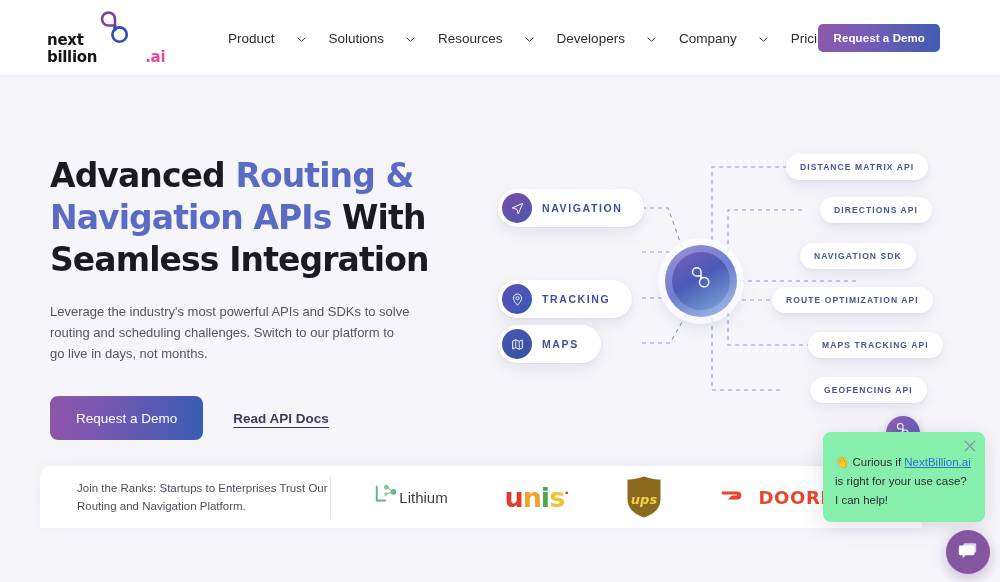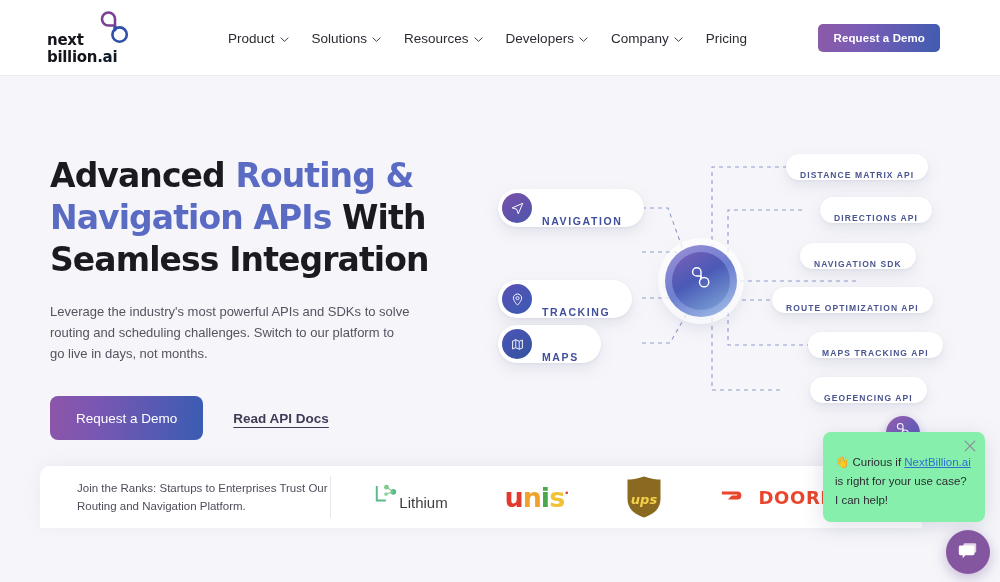--- a/index.html
+++ b/index.html
@@ -24,25 +24,25 @@
     width: 92px; height: 62px;
     display: block;
   }
   .logo-mark { position: absolute; left: 48px; top: 2px; }
   .logo-text {
     position: absolute; left: 0; top: 24px;
     font-family: "DejaVu Sans", sans-serif;
     font-size: 15px; font-weight: 700; line-height: 17px;
     color: #15141a; letter-spacing: -0.3px;
   }
-  .logo-text .ai { color: #0f172a; }
+  .logo-text .ai { color: #ec4899; padding-left: 48px; }
 
   .nav { position: absolute; left: 228px; top: 0; height: 76px; display: flex; align-items: center; gap: 23px; }
   .nav-item {
-    display: flex; align-items: center; gap: 5px;
+    display: flex; align-items: center; gap: 22px;
     font-size: 13.5px; color: #2c2b33; cursor: pointer;
     font-family: "Liberation Sans", sans-serif;
   }
   .chev { width: 9px; height: 9px; position: relative; top: 1px; }
   .chev svg { display: block; }
 
   .hdr-cta {
     position: absolute; right: 60px; top: 24px;
     height: 28px; padding: 0 15px;
     display: flex; align-items: center; justify-content: center;
@@ -78,21 +78,21 @@
     font-size: 13.5px; font-weight: 700; color: #3e3b57;
     text-decoration: underline; text-underline-offset: 4px;
     cursor: pointer;
   }
 
   
   .diagram { position: absolute; left: 490px; top: 140px; width: 510px; height: 280px; }
   .diagram svg.lines { position: absolute; left: 0; top: 0; }
 
   .pill {
-    position: absolute; display: flex; align-items: flex-end;
+    position: absolute; display: flex; align-items: center;
     background: #fff; border-radius: 22px;
     box-shadow: 0 6px 16px rgba(90,90,140,.13), 0 1px 3px rgba(90,90,140,.07);
   }
   .pill-left { height: 38px; padding-right: 22px; }
   .pill-ico {
     width: 30px; height: 30px; margin: 4px 10px 4px 4px;
     border-radius: 50%; flex: none;
     display: flex; align-items: center; justify-content: center;
   }
   .pill-label {
@@ -124,21 +124,21 @@
     box-shadow: 0 -2px 18px rgba(110,110,150,.09);
     display: flex; align-items: center;
   }
   .strip-text {
     width: 290px; padding-left: 37px;
     font-size: 11.5px; line-height: 18px; color: #4f4d5a;
   }
   .strip-div { width: 1px; height: 42px; background: #e7e6ee; }
   .strip-logos { flex: 1; display: flex; align-items: center; justify-content: space-around; padding: 0 14px; }
 
-  .lg-lithium { display: flex; align-items: flex-end; gap: 0; }
+  .lg-lithium { display: flex; align-items: center; gap: 0; }
   .lg-lithium .word { font-size: 15px; color: #3d3d3d; font-family: "Liberation Sans", sans-serif; }
   .lg-unis { font-size: 27px; font-weight: 700; letter-spacing: -1px; font-family: "DejaVu Sans", sans-serif; }
   .lg-unis .u { color: #e23b2e; } .lg-unis .n { color: #f0a22a; }
   .lg-unis .i { color: #48a84b; } .lg-unis .s { color: #f0c23a; }
   .lg-unis .dot { color: #e23b2e; font-size: 13px; vertical-align: super; }
   .lg-dd { display: flex; align-items: center; gap: 9px; }
   .lg-dd .word { font-size: 18px; font-weight: 700; color: #e8452c; letter-spacing: .6px; font-family: "DejaVu Sans", sans-serif; }
 
   
   .chat-bubble {

